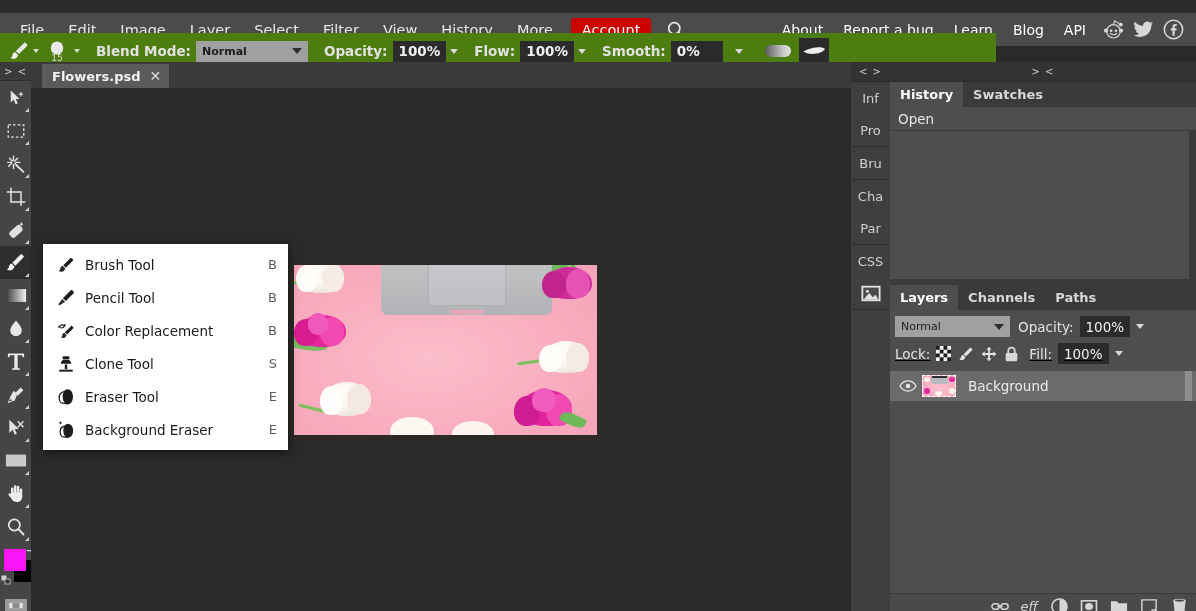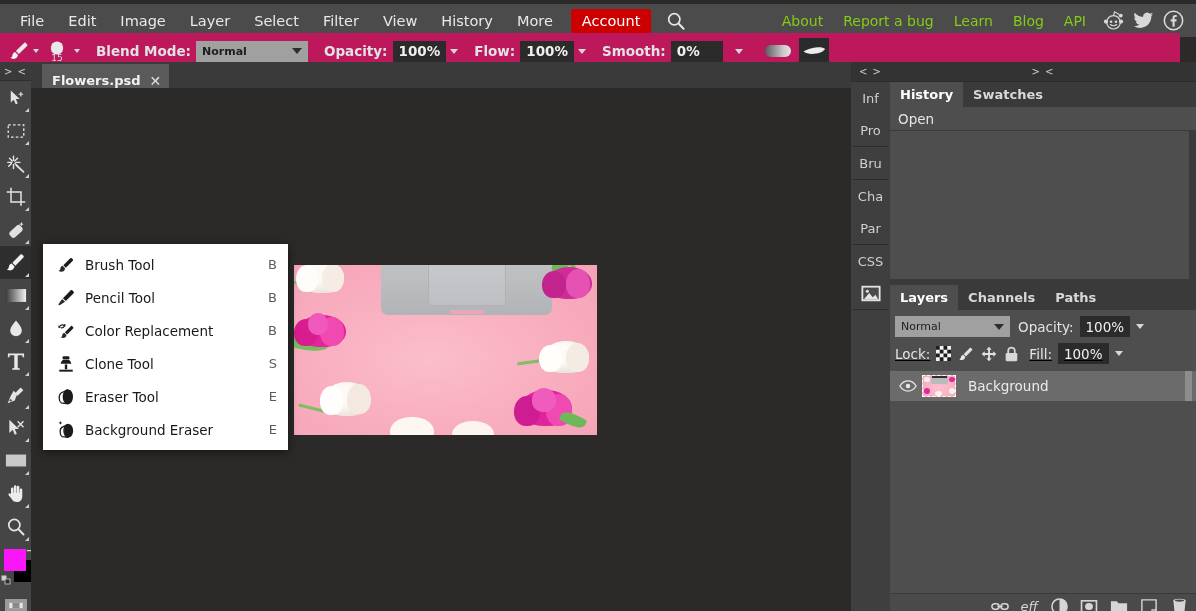--- a/index.html
+++ b/index.html
@@ -7,47 +7,47 @@
     width: 1196px; height: 611px;
     overflow: hidden;
     background: #2b2a29;
     font-family: "DejaVu Sans", "Liberation Sans", sans-serif;
     -webkit-font-smoothing: antialiased;
   }
   #app { position: relative; width: 1196px; height: 611px; }
 
   
   .menubar {
-    position: absolute; left: 0; top: 4px; width: 1196px; height: 33px;
+    position: absolute; left: 0; top: 13px; width: 1196px; height: 33px;
     background: #4b4b4b;
     display: flex; align-items: flex-end;
   }
   .menu-left { display: flex; align-items: center; height: 33px; padding-left: 8px; }
   .menu-item {
     color: #e8e8e8; font-size: 14.5px; padding: 0 12px; height: 33px;
     display: flex; align-items: center; cursor: default; white-space: nowrap;
   }
   .account-btn {
     background: #cc0000; color: #fff; font-size: 14.5px;
     padding: 4px 11px; border-radius: 3px; margin: 0 7px 0 6px;
     display: flex; align-items: center; cursor: pointer;
   }
   .search-wrap { display: flex; align-items: center; padding: 0 8px; cursor: pointer; }
   .menu-right { margin-left: auto; display: flex; align-items: center; padding-right: 10px; }
   .menu-link {
-    color: #84cc16; font-size: 14px; padding: 0 10px; height: 33px;
+    color: #ffffff; font-size: 14px; padding: 0 10px; height: 33px;
     display: flex; align-items: center; cursor: pointer; white-space: nowrap;
   }
   .social { width: 26px; height: 26px; margin-left: 4px; cursor: pointer;
             display: flex; align-items: center; justify-content: center; }
 
   
   .optionsbar {
-    position: absolute; left: 0; top: 33px; width: 1180px; height: 37px;
-    background: #be185d;
+    position: absolute; left: 0; top: 33px; width: 996px; height: 37px;
+    background: #4d7c0f;
     display: flex; align-items: center; padding-left: 8px;
     border-bottom: 1px solid #3c3c3c;
   }
   .opt-label { color: #e2e2e2; font-size: 13.5px; margin-right: 5px; white-space: nowrap; }
   .opt-group { display: flex; align-items: center; margin-right: 16px; font-weight: bold; }
   .tool-preset { display: flex; align-items: center; cursor: pointer; margin-right: 6px; }
   .brush-preset {
     display: flex; flex-direction: column; align-items: center; justify-content: center;
     cursor: pointer; margin-right: 2px; position: relative; width: 24px;
   }
@@ -114,21 +114,21 @@
     display: flex; align-items: center; justify-content: center; cursor: pointer;
   }
 
   
   .tabbar {
     position: absolute; left: 31px; top: 62px; width: 820px; height: 26px;
     background: #3a3a3a; display: flex; align-items: flex-end;
   }
   .doc-tab {
     background: #5a5a5a; color: #f2f2f2; font-size: 13px; font-weight: bold;
-    height: 24px; display: flex; align-items: flex-end; padding: 0 8px 0 10px;
+    height: 24px; display: flex; align-items: center; padding: 0 8px 0 10px;
     margin-left: 11px; cursor: pointer;
   }
   .tab-close {
     margin-left: 9px; color: #e0e0e0; font-size: 14px; cursor: pointer;
     line-height: 1; font-weight: normal;
   }
 
   
   .canvas-area {
     position: absolute; left: 31px; top: 88px; width: 820px; height: 523px;

